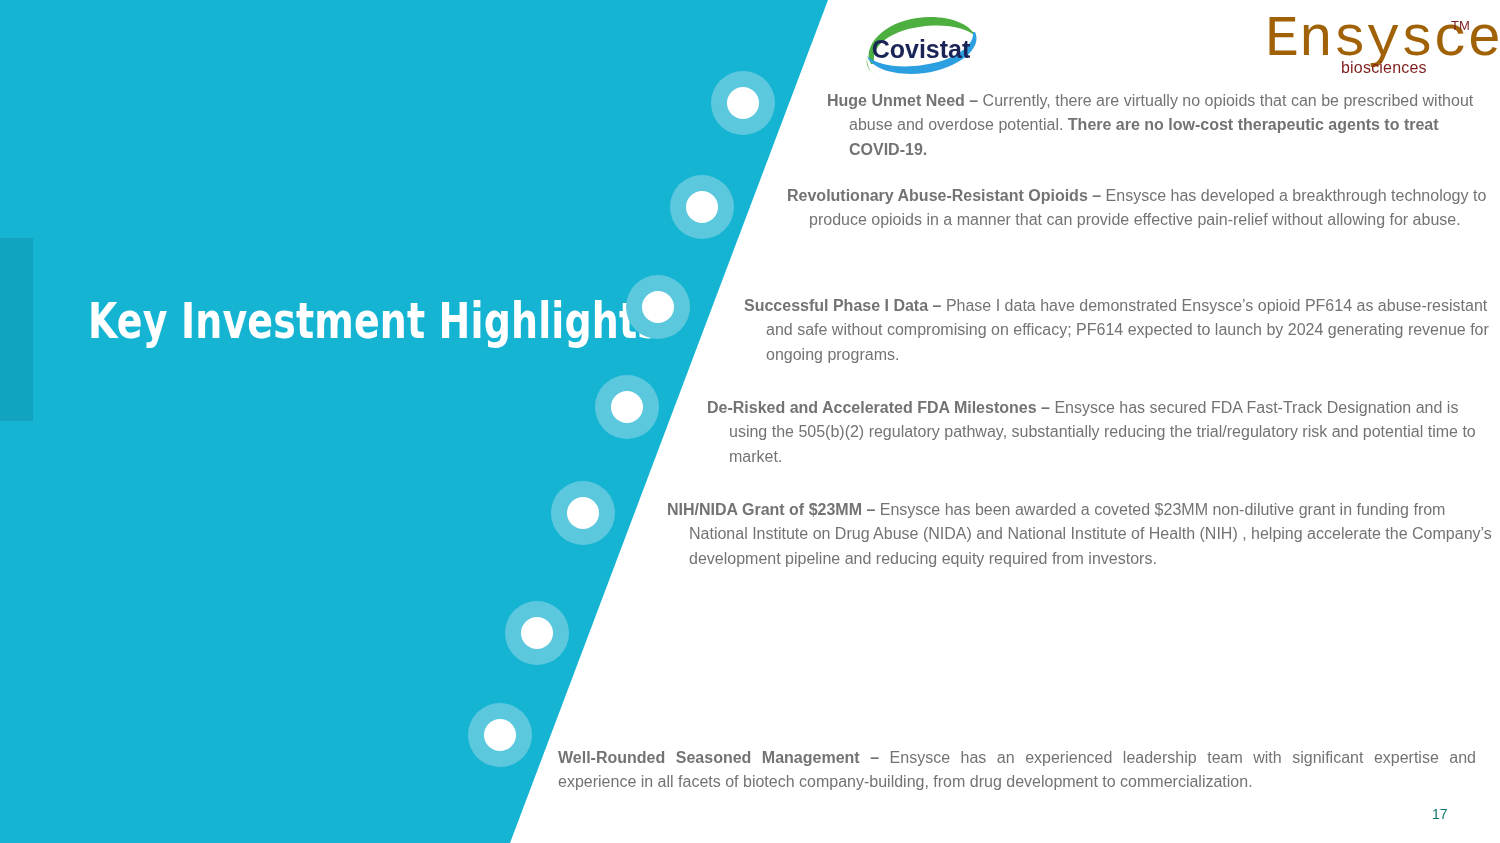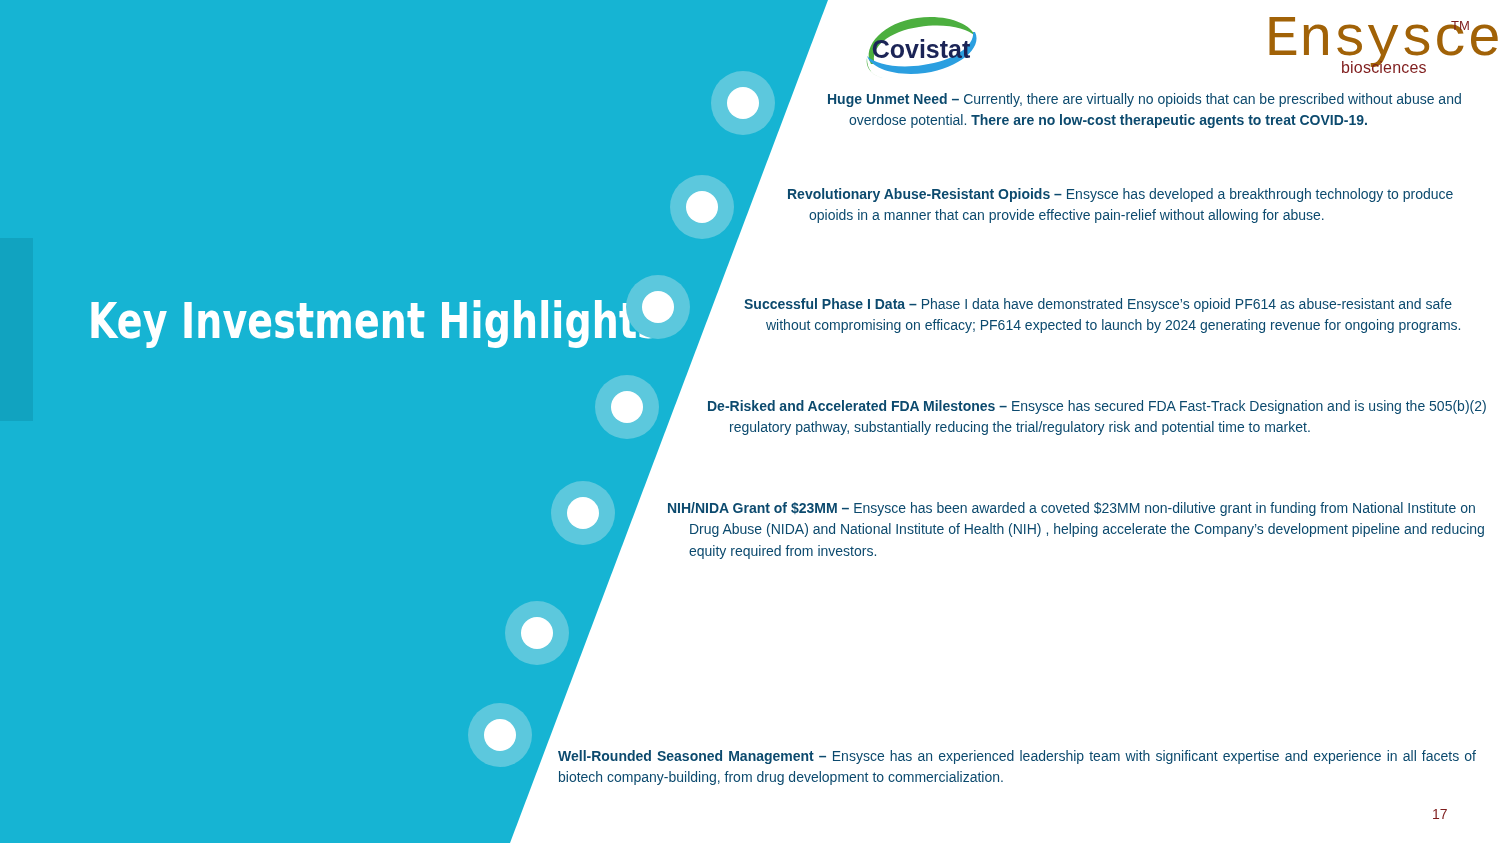--- a/index.html
+++ b/index.html
@@ -37,22 +37,22 @@
   .ring{
     position:absolute;width:64px;height:64px;border-radius:50%;
     background:#5cc8dd;
     display:flex;align-items:center;justify-content:center;
   }
   .ring .core{width:32px;height:32px;border-radius:50%;background:#ffffff;}
 
   
   .bullet{
     position:absolute;
-    color:#0c4a6e;
-    font-size:14px;
+    color:#737373;
+    font-size:16px;
     line-height:1.52;
     text-indent:-22px;
     padding-left:22px;
   }
   .bullet b{font-weight:700;}
   .bullet.justify{text-align:justify;text-indent:0;padding-left:0;}
 
   
   .covistat{position:absolute;left:855px;top:6px;width:132px;height:80px;}
   .ensysce{position:absolute;left:1265px;top:12px;width:210px;height:72px;}
@@ -68,21 +68,21 @@
   }
   .ens-sub{
     position:absolute;left:76px;top:47px;
     font-family:"Liberation Sans","DejaVu Sans",sans-serif;
     font-size:16px;color:#7f1d1d;letter-spacing:.2px;
   }
 
   
   .pageno{
     position:absolute;left:1432px;top:806px;
-    font-size:14px;color:#7f1d1d;
+    font-size:14px;color:#0f766e;
   }
 </style>
 </head>
 <body>
 
 <div class="slide">
 
   <div class="wedge"></div>
   <div class="accent-bar"></div>
 

